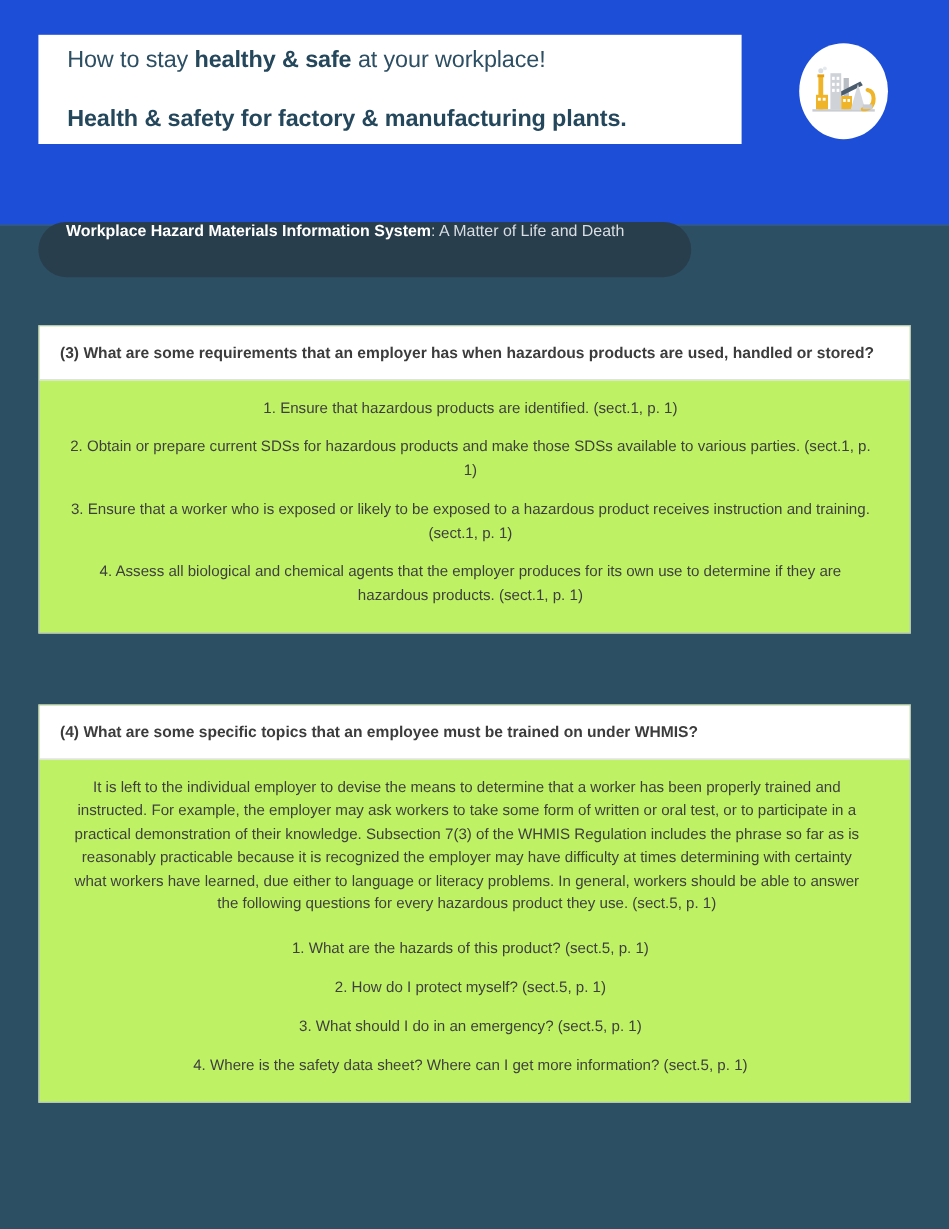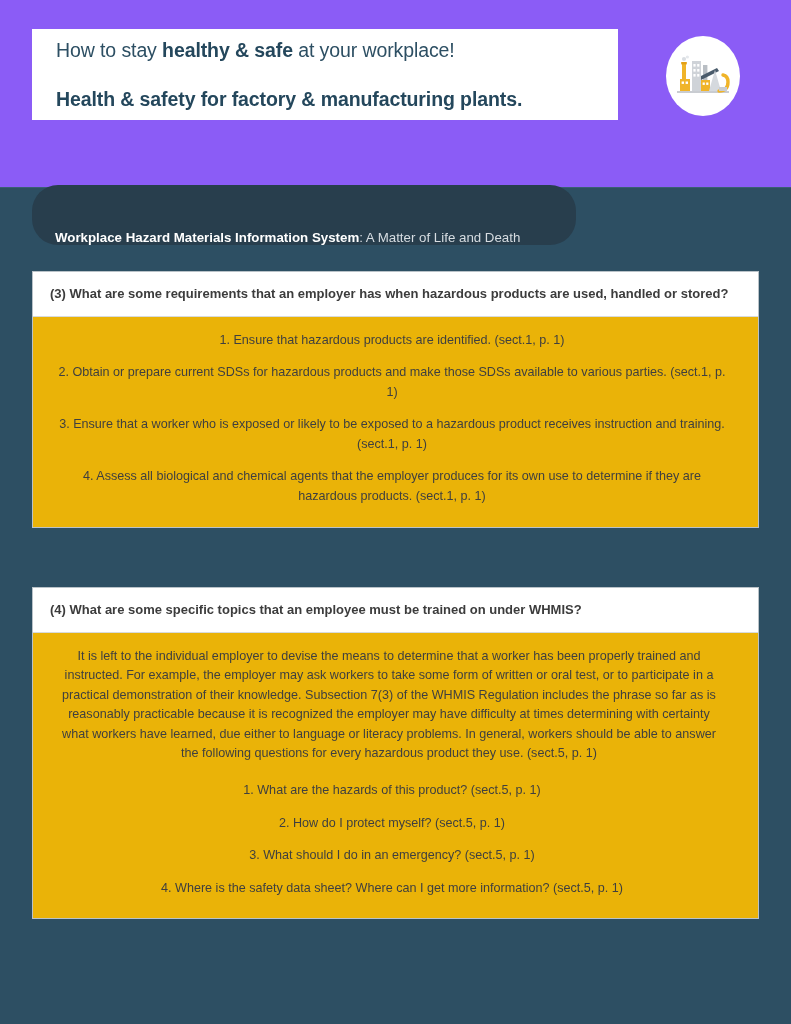--- a/index.html
+++ b/index.html
@@ -12,21 +12,21 @@
     background: #2d4f63;
     font-family: "Liberation Sans", sans-serif;
     overflow: hidden;
     position: relative;
   }
 
   
   #banner {
     position: relative;
     height: 188px;
-    background: #8b5cf6;
+    background: #1d4ed8;
     border-bottom: 1px solid #3a5e73;
     box-sizing: border-box;
   }
   #banner-card {
     position: absolute;
     left: 32px;
     top: 29px;
     width: 586px;
     height: 91px;
     background: #ffffff;
@@ -68,41 +68,41 @@
     overflow: hidden;
   }
   #banner-logo svg { display: block; }
 
   
   #pill {
     position: absolute;
     left: 32px;
     top: 185px;
     width: 544px;
-    height: 60px;
+    height: 46px;
     background: #283e4d;
     border-radius: 26px;
     display: flex;
-    align-items: flex-end;
+    align-items: flex-start;
     box-sizing: border-box;
     padding-left: 23px;
   }
   #pill-text {
     font-size: 13.3px;
     color: #d7dde2;
     white-space: nowrap;
   }
   #pill-text b { color: #ffffff; font-weight: bold; }
 
   
   .card {
     position: absolute;
     left: 32px;
     width: 727px;
-    background: #eab308;
+    background: #bef264;
     box-sizing: border-box;
     border: 1px solid #b9c2c8;
   }
   #card-1 { top: 271px; }
   #card-2 { top: 587px; }
 
   .card-header {
     padding: 14px 17px 13px 17px;
     border-bottom: 1px solid #d7dbdd;
     background: #ffffff;

